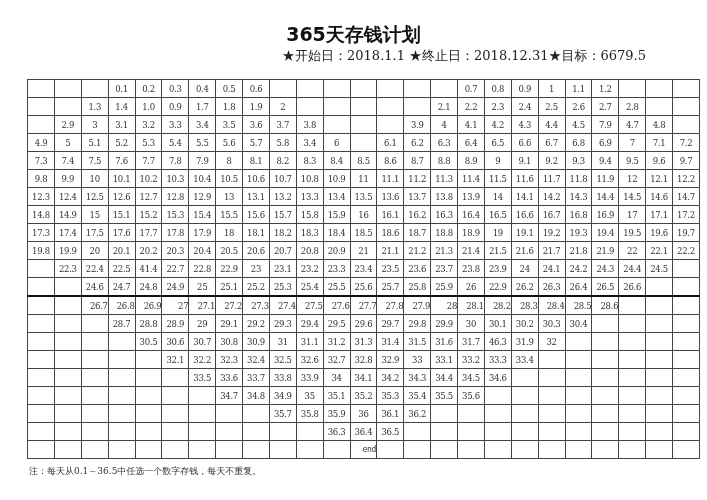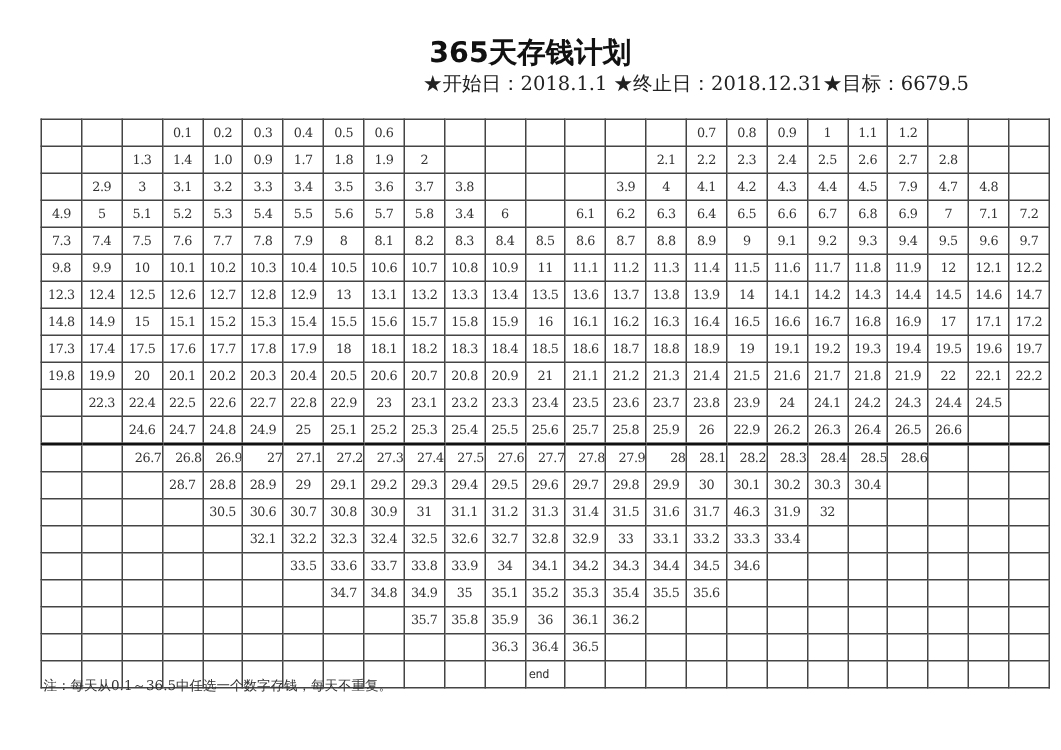--- a/index.html
+++ b/index.html
@@ -2,22 +2,22 @@
 <html><head>
 <meta charset="utf-8">
 <style>
   html, body { margin: 0; padding: 0; background: #ffffff; }
   body { width: 707px; height: 500px; position: relative; overflow: hidden; font-family: "DejaVu Serif", "Liberation Serif", serif; color: #222; }
   .title { position: absolute; left: 0; top: 22px; width: 707px; text-align: center; font-family: "DejaVu Sans", "Liberation Sans", sans-serif; font-weight: bold; font-size: 19px; color: #111; letter-spacing: 0px; }
   .subtitle { position: absolute; left: 0; top: 47px; width: 646px; text-align: right; font-size: 13px; color: #222; }
   table.grid { position: absolute; left: 27px; top: 66px; border-collapse: collapse; table-layout: fixed; width: 647px; margin-top: 13px; }
   table.grid td { width: 25.88px; height: 17px; border: 1px solid #444; padding: 0; text-align: center; font-size: 8.5px; color: #333; white-space: nowrap; overflow: hidden; font-family: "DejaVu Serif", "Liberation Serif", serif; letter-spacing: -0.3px; }
   table.grid tr.thick td { border-top: 2px solid #111; text-align: right; }
-  table.grid td.end { text-align: left; padding-left: 2px; font-family: "DejaVu Sans Mono", "Liberation Mono", monospace; font-size: 8px; }
-  .note { position: absolute; left: 29px; top: 451px; font-size: 9px; color: #333; }
+  table.grid td.end { text-align: left; padding-left: 12px; font-family: "DejaVu Sans Mono", "Liberation Mono", monospace; font-size: 8px; }
+  .note { position: absolute; left: 29px; top: 465px; font-size: 9px; color: #333; }
 </style>
 </head>
 <body>
 
 <div class="title">365天存钱计划</div>
 <div class="subtitle">★开始日：2018.1.1 ★终止日：2018.12.31★目标：6679.5</div>
 
 <table class="grid">
   <tbody id="grid-body">
       <tr>
@@ -288,21 +288,21 @@
         <td>21.9</td>
         <td>22</td>
         <td>22.1</td>
         <td>22.2</td>
       </tr>
       <tr>
         <td></td>
         <td>22.3</td>
         <td>22.4</td>
         <td>22.5</td>
-        <td>22.6</td>
+        <td>41.4</td>
         <td>22.7</td>
         <td>22.8</td>
         <td>22.9</td>
         <td>23</td>
         <td>23.1</td>
         <td>23.2</td>
         <td>23.3</td>
         <td>23.4</td>
         <td>23.5</td>
         <td>23.6</td>

